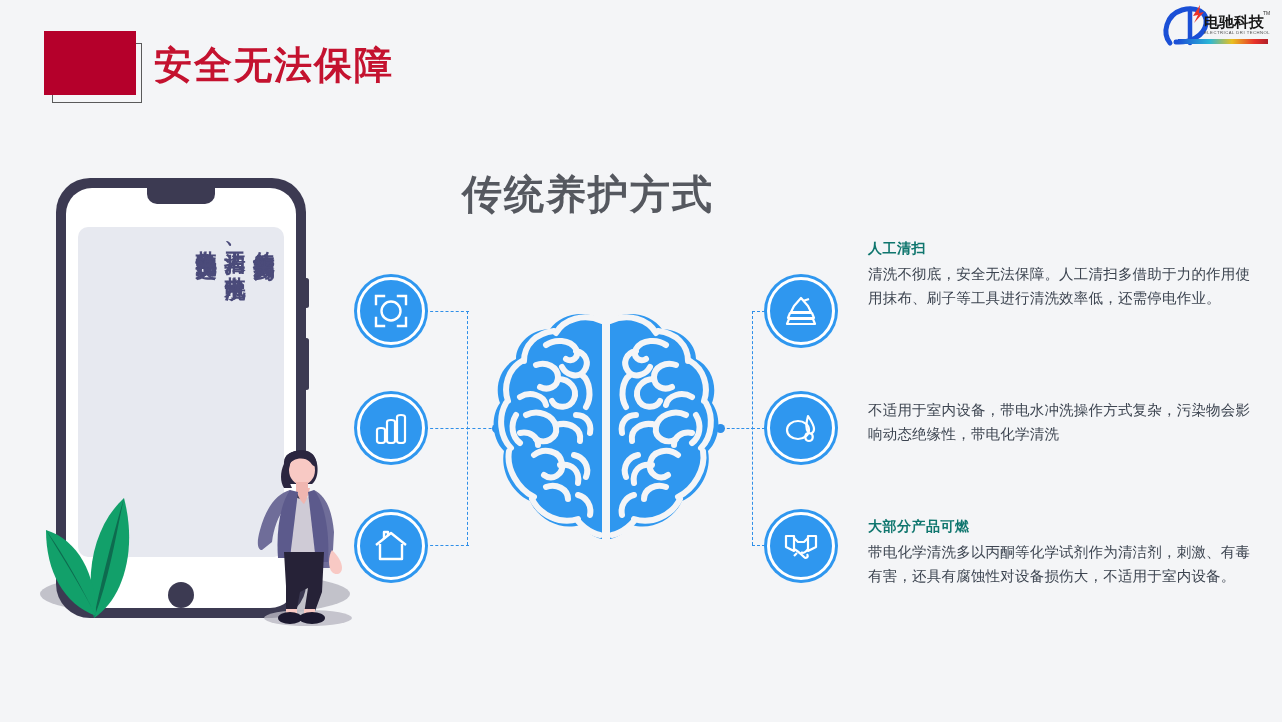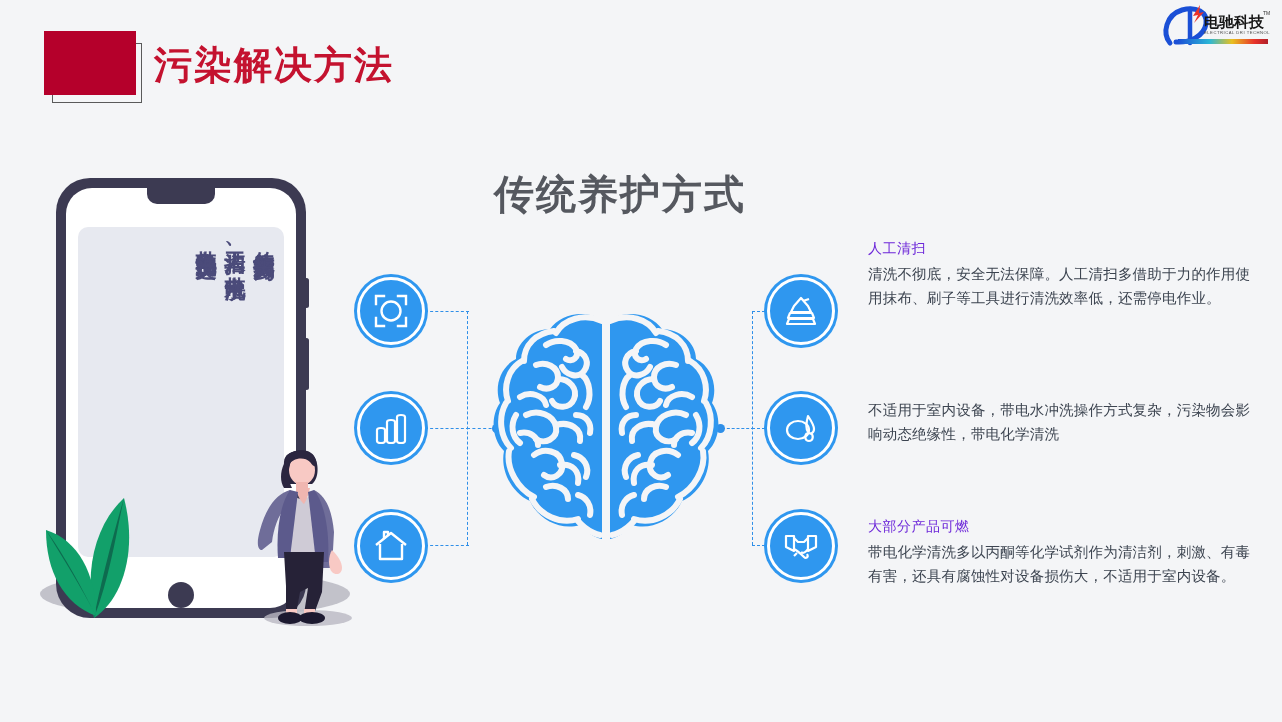--- a/index.html
+++ b/index.html
@@ -39,21 +39,20 @@
   
   #logo { position: absolute; right: 12px; top: 3px; width: 110px; height: 46px; }
   #logo svg { display: block; }
 
   
   #main-heading {
     position: absolute; left: 462px; top: 167px;
     font-size: 40px; font-weight: 700; letter-spacing: 2px;
     color: #55585f;
     white-space: nowrap;
-    margin-left: 32px;
   }
 
   
   #phone-wrap { position: absolute; left: 30px; top: 170px; width: 330px; height: 480px; }
   .phone-shadow {
     position: absolute; left: 10px; top: 400px;
     width: 310px; height: 48px;
     background: #b9b8c2; border-radius: 50%;
     opacity: .85;
   }
@@ -157,41 +156,41 @@
     position: absolute; width: 9px; height: 9px;
     border-radius: 50%; background: #2f8fe8;
   }
 
   
   #brain { position: absolute; left: 486px; top: 305px; }
 
   
   .txt-block { position: absolute; width: 390px; }
   .txt-head {
-    font-size: 14px; font-weight: 400; color: #6d28d9;
+    font-size: 14px; font-weight: 700; color: #0f766e;
     margin-bottom: 4px; letter-spacing: .5px;
   }
   .txt-body {
     font-size: 14.5px; color: #3c4450; line-height: 24px;
     font-weight: 500;
     letter-spacing: .2px;
   }
   #block-1 { left: 868px; top: 240px; }
   #block-2 { left: 868px; top: 398px; }
   #block-3 { left: 868px; top: 518px; }
 </style>
 </head>
 <body>
 
 <div id="slide">
 
   <div id="header">
     <div class="title-sq-outline"></div>
     <div class="title-sq-fill"></div>
-    <div id="slide-title">污染解决方法</div>
+    <div id="slide-title">安全无法保障</div>
   </div>
 
   <div id="logo">
     <svg width="110" height="46" viewBox="0 0 110 46">
       <g>
         <path d="M10 40 C 2 30, 6 12, 22 7 C 36 3, 48 9, 46 21 C 44 33, 30 40, 16 39" fill="none" stroke="#1a4fd6" stroke-width="5" stroke-linecap="round"></path>
         <path d="M30 6 L 30 40" fill="none" stroke="#1a4fd6" stroke-width="4.5" stroke-linecap="round"></path>
       </g>
       <g>
         <path d="M40 2 L 33 13 L 38 12 L 34 20 L 44 9 L 39 10 Z" fill="#e8322a"></path>

